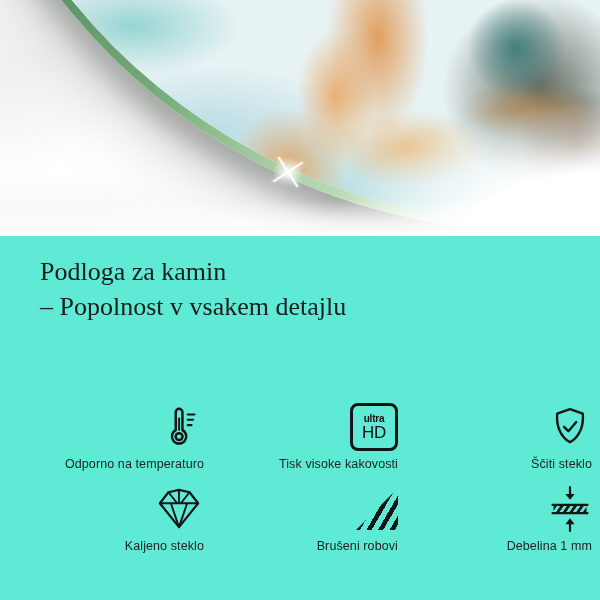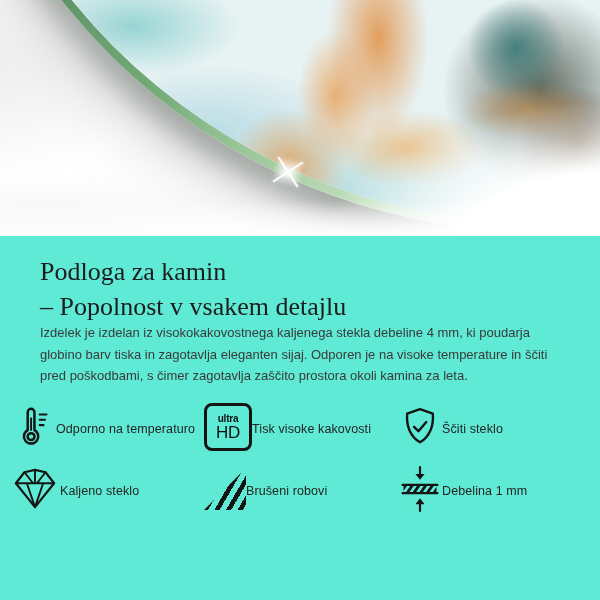--- a/index.html
+++ b/index.html
@@ -62,21 +62,21 @@
   .descr{
     position:absolute;left:40px;top:309px;width:524px;
     font-size:13px;line-height:21.5px;color:#3a3a3a;
   }
 
   
   .features{
     position:absolute;left:10px;top:402px;width:582px;
     display:grid;grid-template-columns:repeat(3,1fr);row-gap:12px;
   }
-  .feature{display:flex;align-items:center;text-align:center;}
+  .feature{display:flex;flex-direction:column;align-items:flex-end;text-align:center;}
   .icon-box{height:50px;display:flex;align-items:center;justify-content:center;}
   .feature-label{margin-top:5px;font-size:12.5px;line-height:15px;color:#242424;letter-spacing:0.1px;}
   .icon-stroke{stroke:#151515;fill:none;stroke-width:2.6;stroke-linecap:round;stroke-linejoin:round;}
   .hd-box{
     width:42px;height:42px;border:3px solid #141414;border-radius:8px;
     display:flex;flex-direction:column;align-items:center;justify-content:center;color:#111;
   }
   .hd-top{font-size:10px;font-weight:700;line-height:10px;letter-spacing:-0.2px;}
   .hd-bottom{font-size:17px;font-weight:400;line-height:17px;letter-spacing:-0.3px;}
   .stripes{
@@ -97,21 +97,20 @@
     </div>
     <div class="sparkle"></div>
     <div class="hero-fade"></div>
   </div>
 
   <h1 class="title">
     <span>Podloga za kamin</span>
     <span>– Popolnost v vsakem detajlu</span>
   </h1>
 
-  <p class="descr">Izdelek je izdelan iz visokokakovostnega kaljenega stekla debeline 4 mm, ki poudarja globino barv tiska in zagotavlja eleganten sijaj. Odporen je na visoke temperature in ščiti pred poškodba­mi, s čimer zagotavlja zaščito prostora okoli kamina za leta.</p>
 
   <div class="features">
 
     <div class="feature">
       <div class="icon-box">
         <svg width="46" height="46" viewBox="0 0 48 48">
           <path class="icon-stroke" d="M18.5 8.5 a3.5 3.5 0 0 1 7 0 V27.2 a7.5 7.5 0 1 1 -7 0 Z"></path>
           <circle class="icon-stroke" cx="22" cy="34" r="3.6"></circle>
           <path class="icon-stroke" style="stroke-width:2" d="M22 15 V27"></path>
           <path class="icon-stroke" style="stroke-width:2.2" d="M31 11 h7 M31 16.5 h5.5 M31 22 h4"></path>

